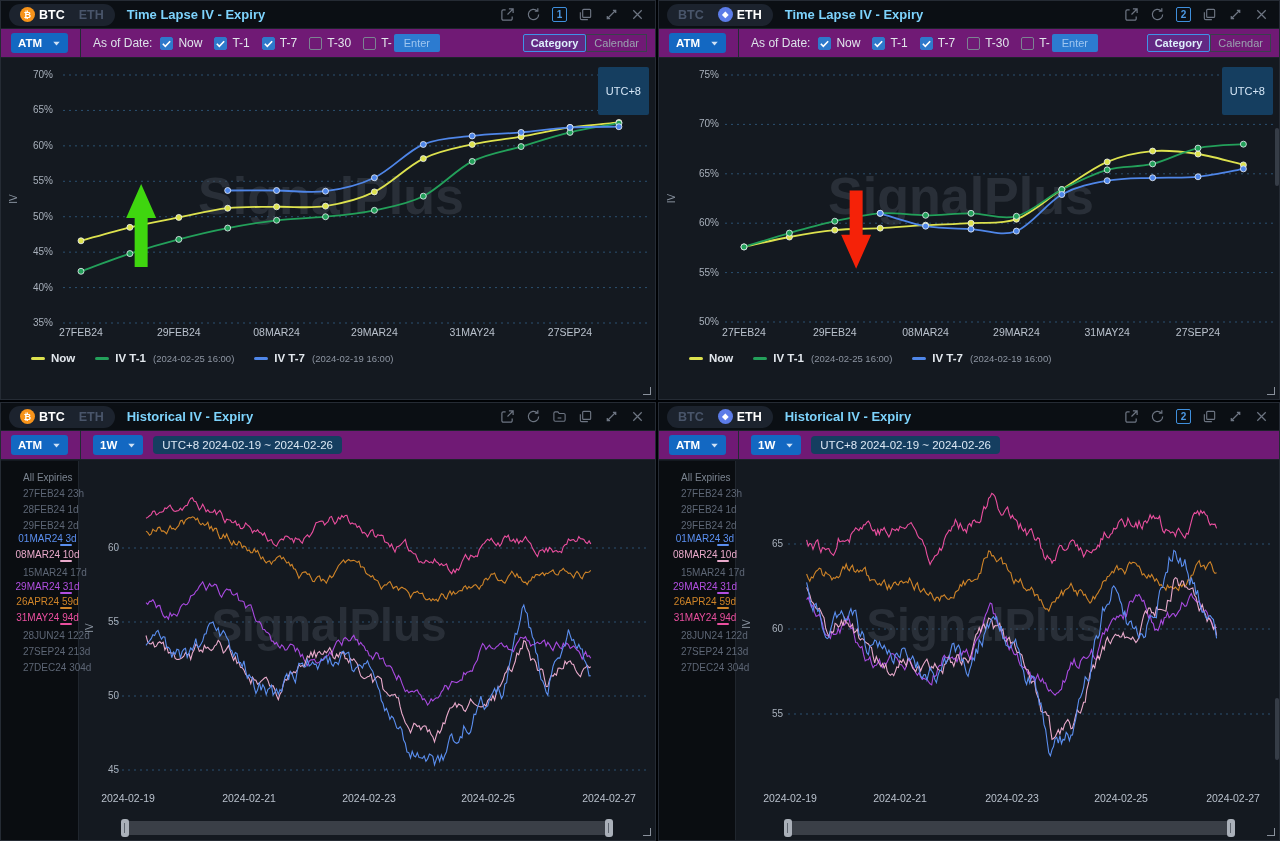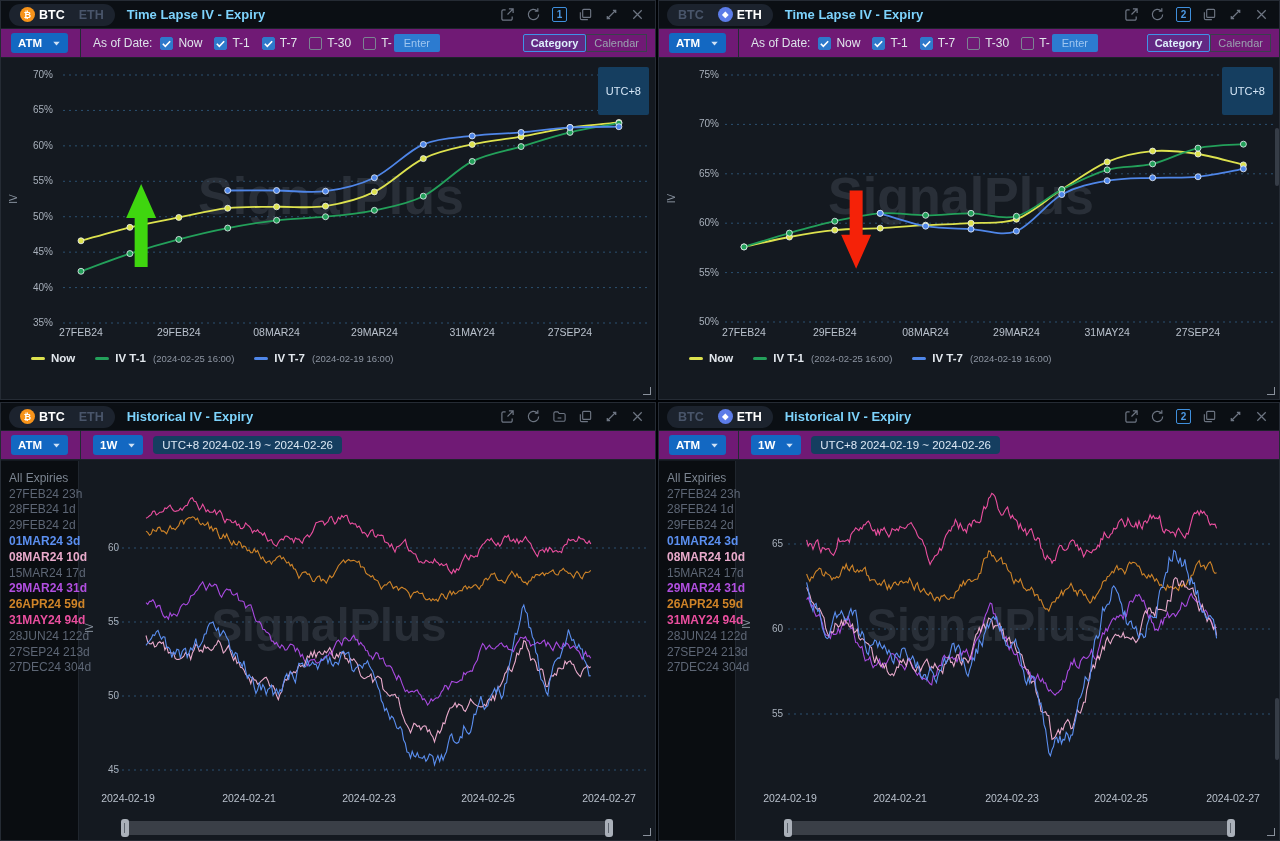--- a/index.html
+++ b/index.html
@@ -59,25 +59,25 @@
          font-size:11px; padding:18px 8px; border-radius:2px; }
   .legend { position:absolute; left:30px; top:293px; display:flex; gap:20px; align-items:center; }
   .litem { display:flex; align-items:center; gap:6px; }
   .ldash { width:14px; height:3px; border-radius:2px; }
   .lname { color:#e2e7ed; font-size:11.5px; font-weight:bold; }
   .lsub { color:#8d95a2; font-size:9.5px; margin-left:1px; }
 
   .explist { position:absolute; left:0; top:0; bottom:0; background:#0a0d11;
              border-right:1px solid #20262e; padding-top:9px; }
   #panel-bl .explist { width:78px; } #panel-br .explist { width:77px; }
-  .exprow { display:flex; align-items:center; height:15.8px; padding:0 6px 0 8px;
-            font-size:12px; color:#5d6675; cursor:pointer; white-space:nowrap; }
+  .exprow { display:flex; align-items:center; height:15.8px; padding:0 6px 0 22px;
+            font-size:10px; color:#5d6675; cursor:pointer; white-space:nowrap; }
   .exprow .dash { margin-left:auto; width:12px; height:2px; background:#4a515d; border-radius:1px; }
   .exprow.head { color:#7b8490; }
-  .exprow.active { font-weight:bold; }
+  .exprow.active { font-weight:normal;flex-direction:column; }
 
   .slider { position:absolute; height:14px; background:#3a3f47; border-radius:7px; }
   .handle { position:absolute; top:-2px; width:8px; height:18px; background:#aab0b9;
             border-radius:3px; cursor:ew-resize; }
   .handle::after { content:""; position:absolute; left:3px; top:4px; width:1px; height:10px;
                    background:#5d646e; }
   .handle.l { left:-1px; } .handle.r { right:-1px; }
 
   .corner { position:absolute; right:4px; bottom:4px; width:8px; height:8px;
             border-right:1.6px solid #8a919c; border-bottom:1.6px solid #8a919c; }

